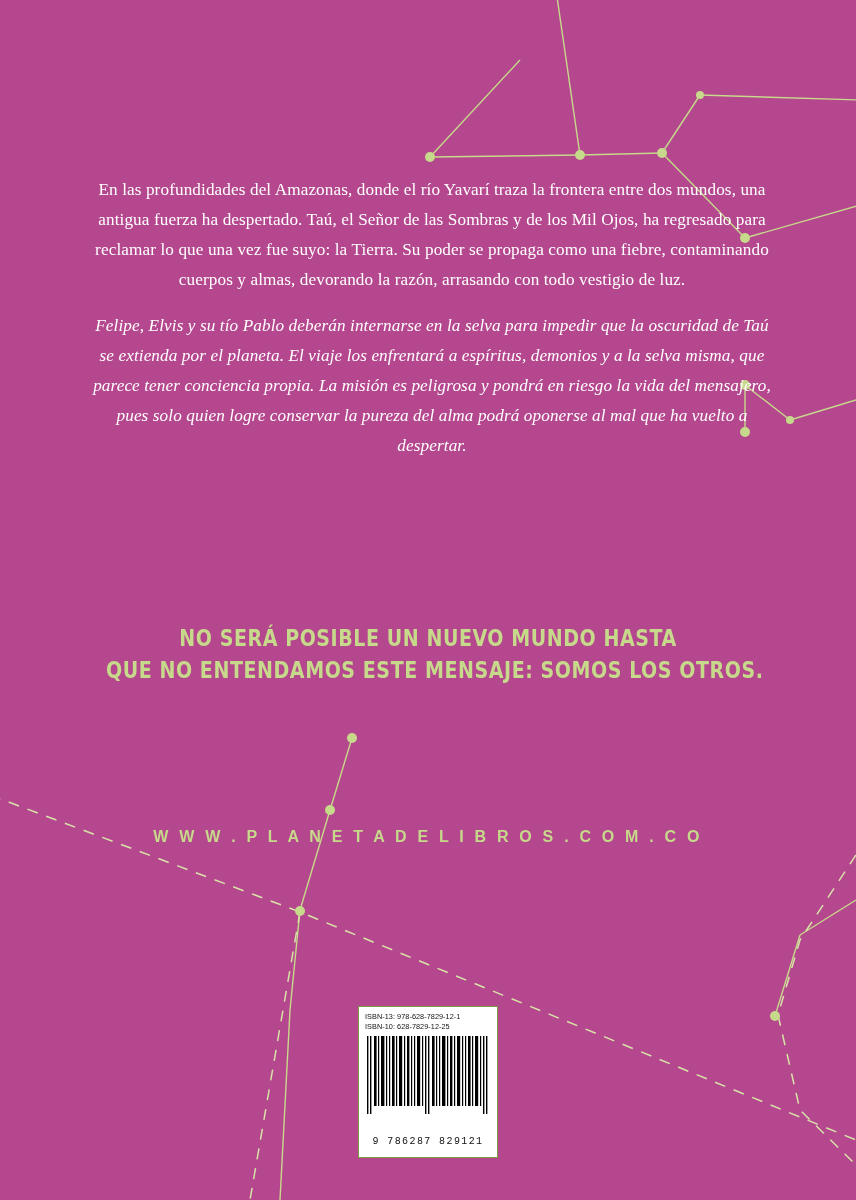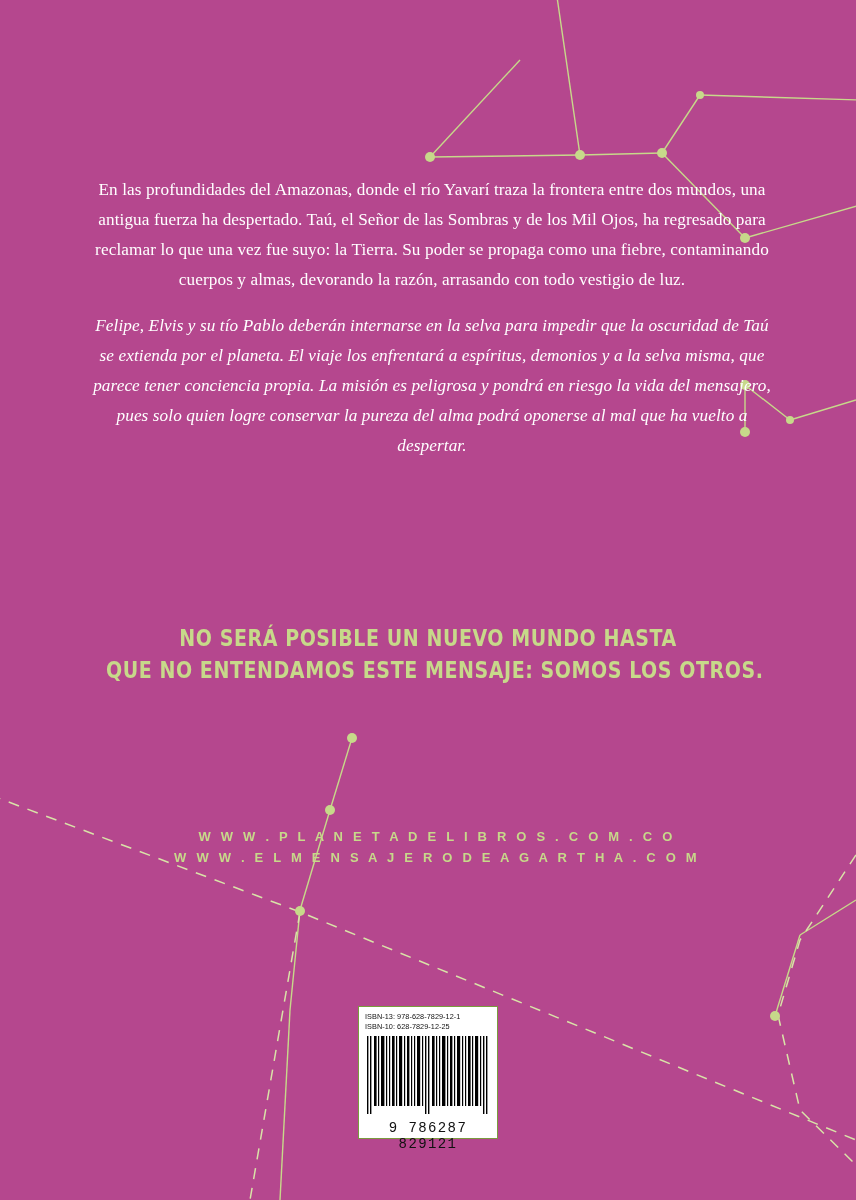--- a/index.html
+++ b/index.html
@@ -60,59 +60,59 @@
     line-height: 32px;
     letter-spacing: 0.6px;
     transform: scaleX(0.92);
     transform-origin: center top;
   }
   .tagline div {
     white-space: nowrap;
   }
   .urls {
     position: absolute;
-    left: 87px;
+    left: 78px;
     top: 826px;
     width: 700px;
     text-align: center;
     color: #c7d98a;
     font-family: "Liberation Sans Narrow", "Liberation Sans", sans-serif;
-    font-size: 13px;
+    font-size: 16px;
     font-weight: bold;
     letter-spacing: 3.2px;
     line-height: 21px;
   }
   .barcode-box {
     position: absolute;
     left: 358px;
     top: 1006px;
     width: 140px;
-    height: 133px;
+    height: 152px;
     background: #ffffff;
     border: 1px solid #7a9b3e;
     box-sizing: border-box;
     padding: 5px 6px 3px 6px;
   }
   .isbn-line {
     color: #111;
     font-family: "Liberation Sans", sans-serif;
     font-size: 7.3px;
     line-height: 10px;
     letter-spacing: 0.05px;
   }
   .barcode-bars {
     margin-top: 4px;
     width: 128px;
     height: 78px;
   }
   .barcode-digits {
-    margin-top: 2px;
+    margin-top: 18px;
     color: #111;
     font-family: "Liberation Mono", monospace;
-    font-size: 14px;
+    font-size: 10px;
     letter-spacing: 1.4px;
     text-align: center;
   }
 </style>
 </head>
 <body>
 
 <div class="page">
 
   <svg class="constellations" viewBox="0 0 856 1200" xmlns="http://www.w3.org/2000/svg">
@@ -165,21 +165,20 @@
     <p>Felipe, Elvis y su tío Pablo deberán internarse en la selva para impedir que la oscuridad de Taú se extienda por el planeta. El viaje los enfrentará a espíritus, demonios y a la selva misma, que parece tener conciencia propia. La misión es peligrosa y pondrá en riesgo la vida del mensajero, pues solo quien logre conservar la pureza del alma podrá oponerse al mal que ha vuelto a despertar.</p>
   </div>
 
   <div class="tagline">
     <div>NO SERÁ POSIBLE UN NUEVO MUNDO HASTA</div>
     <div>QUE NO ENTENDAMOS ESTE MENSAJE: SOMOS LOS OTROS.</div>
   </div>
 
   <div class="urls">
     <div>W W W . P L A N E T A D E L I B R O S . C O M . C O</div>
-    <div>W W W . E L M E N S A J E R O D E A G A R T H A . C O M</div>
   </div>
 
   <div class="barcode-box">
     <div class="isbn-line">ISBN-13: 978-628-7829-12-1</div>
     <div class="isbn-line">ISBN-10: 628-7829-12-25</div>
     <svg class="barcode-bars" viewBox="0 0 128 78" xmlns="http://www.w3.org/2000/svg">
       <rect x="0" y="0" width="128" height="78" fill="#ffffff"></rect>
       <g fill="#000000">
         <rect x="2" y="0" width="1.4" height="78"></rect>
           <rect x="5" y="0" width="1.4" height="78"></rect>

